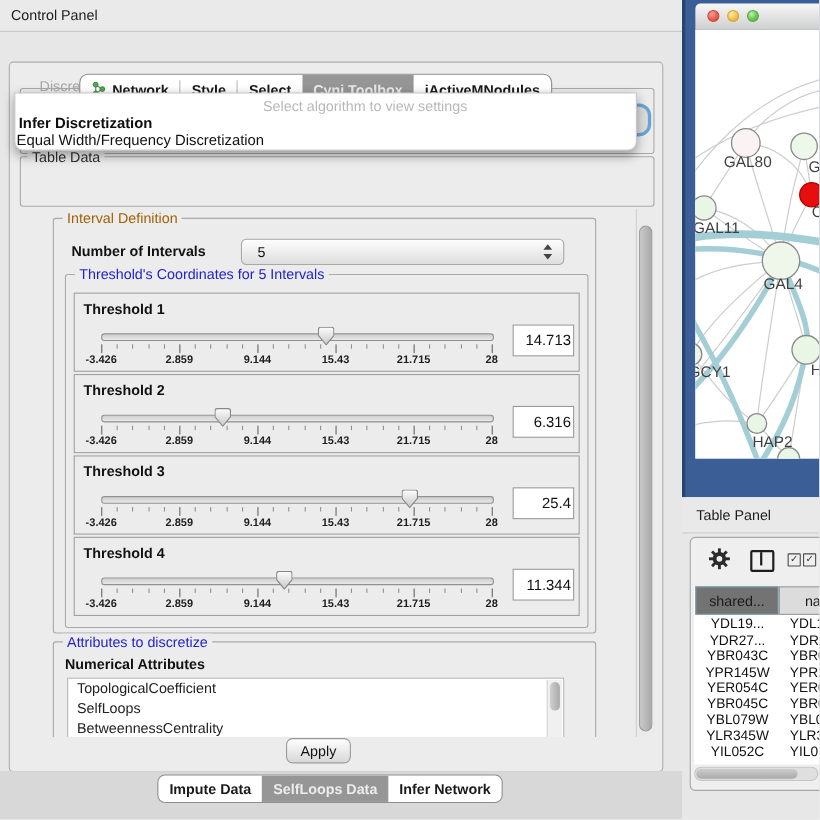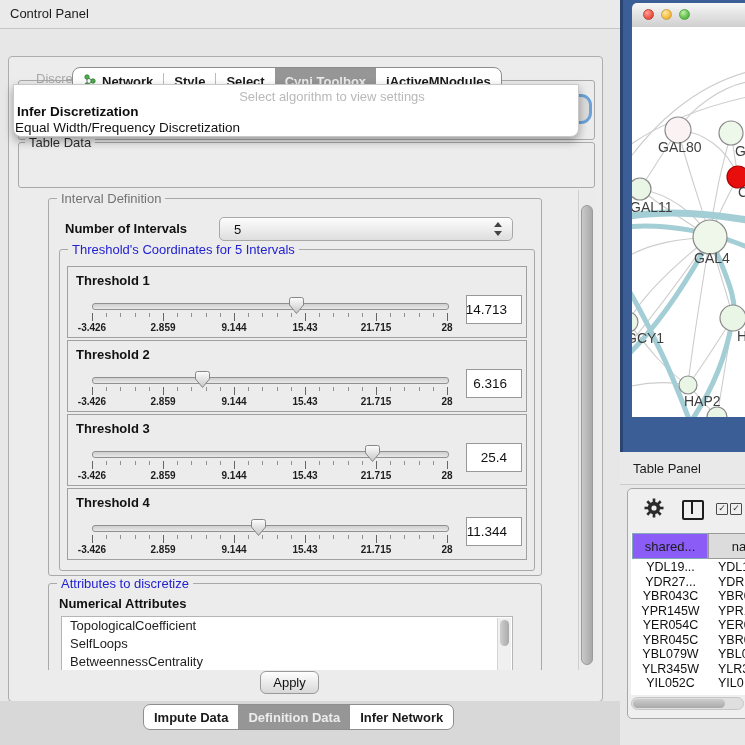--- a/index.html
+++ b/index.html
@@ -46,35 +46,35 @@
   .updown:before{top:0;border-bottom:5px solid #444;}
   .updown:after{bottom:0;border-top:5px solid #444;}
 
   
   .viewport{left:14px;top:190px;width:562px;height:480px;overflow:hidden;z-index:2;}
   .vscroll{left:578px;top:190px;width:17px;height:480px;background:#ebebeb;border-left:1px solid #cfcfcf;z-index:4;}
   .vthumb{position:absolute;left:2px;top:15px;width:12px;height:460px;border-radius:6px;background:linear-gradient(90deg,#c9c9c9,#a9a9a9);border:1px solid #9a9a9a;box-sizing:border-box;}
 
   
   .interval-panel{left:34px;top:8px;width:492px;height:376px;}
-  .green-title{color:#737373;left:8px;text-align:right;}
+  .green-title{color:#a16207;left:8px;text-align:right;}
   .blue-title{color:#2222d0;left:8px;}
   .noi-label{left:16px;top:22px;font-size:13px;font-weight:bold;color:#111;}
   .spinner{left:170px;top:18px;width:294px;height:24px;border:1px solid #a8a8a8;border-radius:5px;background:linear-gradient(#fdfdfd,#dedede);display:flex;align-items:center;font-size:13px;color:#111;padding-left:14px;box-sizing:border-box;}
   .thr-panel{left:10px;top:50px;width:474px;height:320px;}
   #thr-list{position:absolute;left:7px;top:16px;width:460px;height:302px;}
   .thr-row{position:absolute;left:0;width:458px;height:70px;border:1px solid #a0a0a0;background:#ececec;}
   .thr-label{position:absolute;left:8px;top:6px;font-size:13px;font-weight:bold;color:#111;}
   .thr-track{position:absolute;left:24px;top:36px;width:355px;height:5px;border:1px solid #909090;border-radius:3px;background:linear-gradient(#cfcfcf,#e8e8e8);}
   .thr-thumb{position:absolute;top:30px;}
   .tick{position:absolute;width:1px;background:#666;}
   .tick.major{top:46px;height:8px;}
   .tick.minor{top:46px;height:4px;background:#909090;}
   .ticklab{position:absolute;top:55px;transform:translateX(-50%);font-size:10px;font-weight:bold;color:#1d1d1d;}
-  .thr-value{position:absolute;left:398px;top:28px;width:56px;height:29px;background:#fff;border:1px solid #989898;font-size:13.5px;color:#111;display:flex;align-items:center;justify-content:flex-end;padding-right:14px;box-sizing:border-box;}
+  .thr-value{position:absolute;left:398px;top:28px;width:56px;height:29px;background:#fff;border:1px solid #989898;font-size:13.5px;color:#111;display:flex;align-items:center;justify-content:flex-end;padding-right:2px;box-sizing:border-box;}
 
   
   .attr-panel{left:34px;top:393px;width:492px;height:110px;}
   .attr-subtitle{left:10px;top:12px;font-size:13px;font-weight:bold;color:#111;}
   .attr-list{left:12px;top:32px;width:450px;height:70px;background:#fff;border:1px solid #b5b5b5;overflow:hidden;}
   .attr-item{font-size:13px;color:#222;height:18px;line-height:18px;padding-left:8px;}
   .attr-scroll{position:absolute;right:1px;top:1px;width:13px;height:68px;background:#f0f0f0;border-left:1px solid #d5d5d5;}
   .attr-thumb{position:absolute;left:1.5px;top:2px;width:9px;height:26px;border-radius:5px;background:linear-gradient(90deg,#cfcfcf,#a9a9a9);}
 
   .apply-btn{left:260px;top:671px;width:57px;height:21px;border:1px solid #9a9a9a;border-radius:6px;background:linear-gradient(#fefefe,#d8d8d8);font-size:13px;color:#111;display:flex;align-items:center;justify-content:center;z-index:5;}
@@ -91,21 +91,21 @@
   .net-canvas{left:632px;top:27px;width:113px;height:390px;background:#fff;}
 
   
   .tp-titlebar{left:620px;top:452px;width:125px;height:32px;background:#e9e9e9;border-bottom:1px solid #cbcbcb;}
   .tp-title{left:13px;top:9px;font-size:13px;color:#1c1c1c;}
   .tp-box{left:627px;top:488px;width:130px;height:229px;background:#efefef;border:1px solid #a8a8a8;border-radius:5px;}
   .colsplit-icon{left:54px;top:11px;width:18px;height:16px;border:2px solid #1d1d1d;border-radius:2px;}
   .colsplit-icon:after{content:"";position:absolute;left:7px;top:0;width:2px;height:12px;background:#1d1d1d;}
   .cbx{position:absolute;top:14px;width:10px;height:10px;border:1.5px solid #4a4a4a;border-radius:1px;font-size:9px;line-height:9px;color:#333;text-align:center;}
   .tbl-white{left:3px;top:44px;width:126px;height:162px;background:#fff;}
-  .th1{left:4px;top:44px;width:76px;height:26px;background:#8b5cf6;border:1px solid #85a9ba;box-sizing:border-box;display:flex;align-items:center;justify-content:center;font-size:13px;color:#1b1b1b;}
+  .th1{left:4px;top:44px;width:76px;height:26px;background:#737373;border:1px solid #85a9ba;box-sizing:border-box;display:flex;align-items:center;justify-content:center;font-size:13px;color:#1b1b1b;}
   .th2{left:80px;top:44px;width:80px;height:26px;background:#dcdcdc;border:1px solid #9a9a9a;box-sizing:border-box;display:flex;align-items:center;justify-content:center;font-size:13px;color:#1b1b1b;}
   #tbl-rows{position:absolute;left:4px;top:71px;width:156px;height:131px;overflow:hidden;}
   .trow{display:flex;height:14.5px;align-items:center;}
   .tc1{width:77px;text-align:center;font-size:12.5px;color:#101010;}
   .tc2{padding-left:9px;font-size:12.5px;color:#101010;}
   .hscroll{left:3px;top:208px;width:113px;height:13px;background:#dfdfdf;border:1px solid #c6c6c6;border-radius:7px;box-sizing:border-box;}
   .hthumb{position:absolute;left:1px;top:1px;width:92px;height:9px;border-radius:5px;background:linear-gradient(#cdcdcd,#a9a9a9);}
 </style>
 </head>
 <body>
@@ -366,21 +366,21 @@
       <div class="vthumb"></div>
     </div>
 
   <div class="abs apply-btn">Apply</div>
 
   <div class="abs bottom-tabbar">
     <div class="tab">
         <span>Impute Data</span>
       </div>
     <div class="tab sel">
-        <span>Definition Data</span>
+        <span>SelfLoops Data</span>
       </div>
     <div class="tab">
         <span>Infer Network</span>
       </div>
   </div>
 
   <div class="abs net-frame"></div>
   <div class="abs net-titlebar">
     <div class="light red"></div>
     <div class="light yellow"></div>

